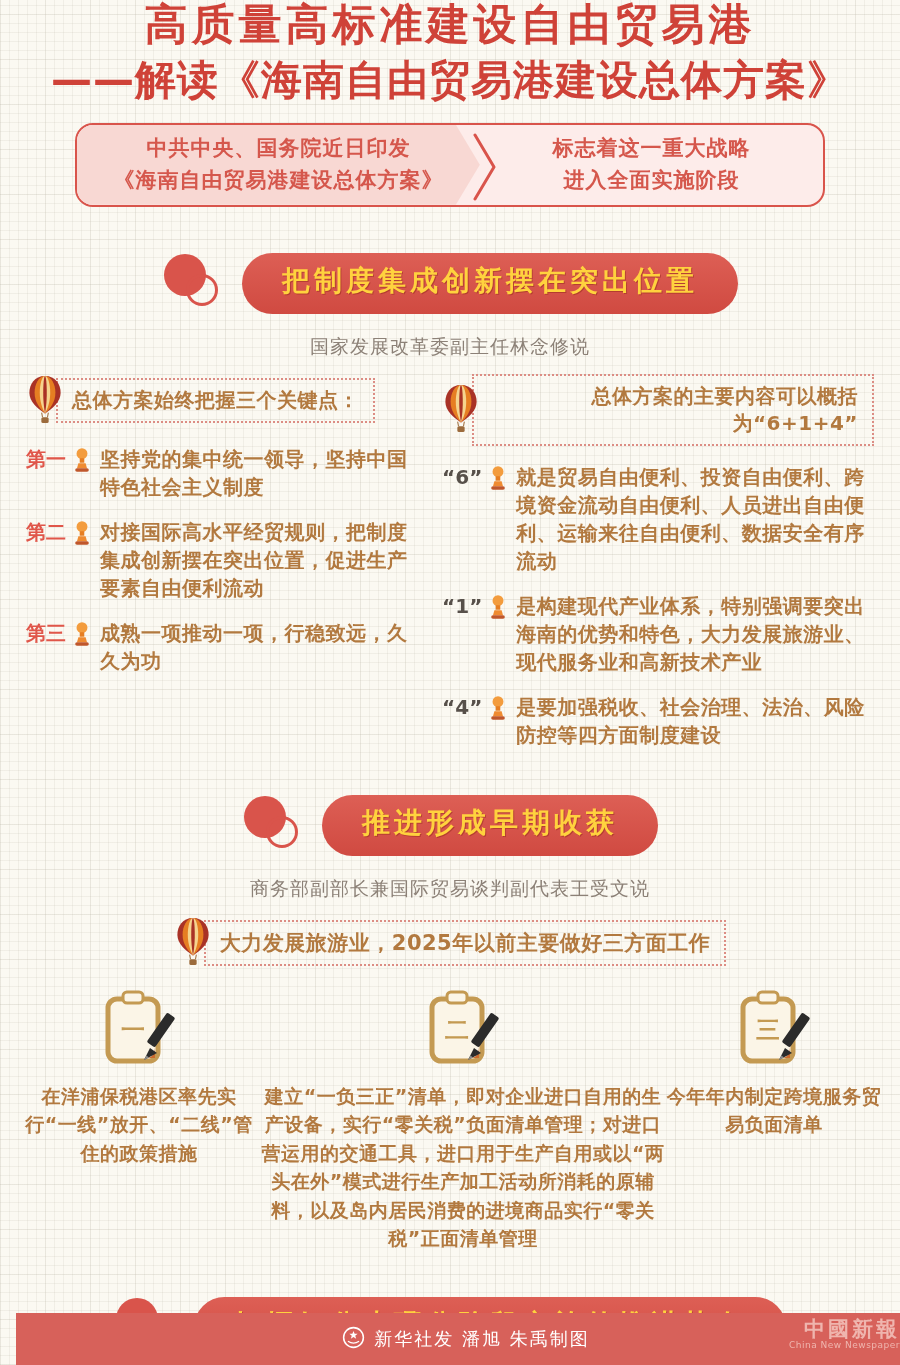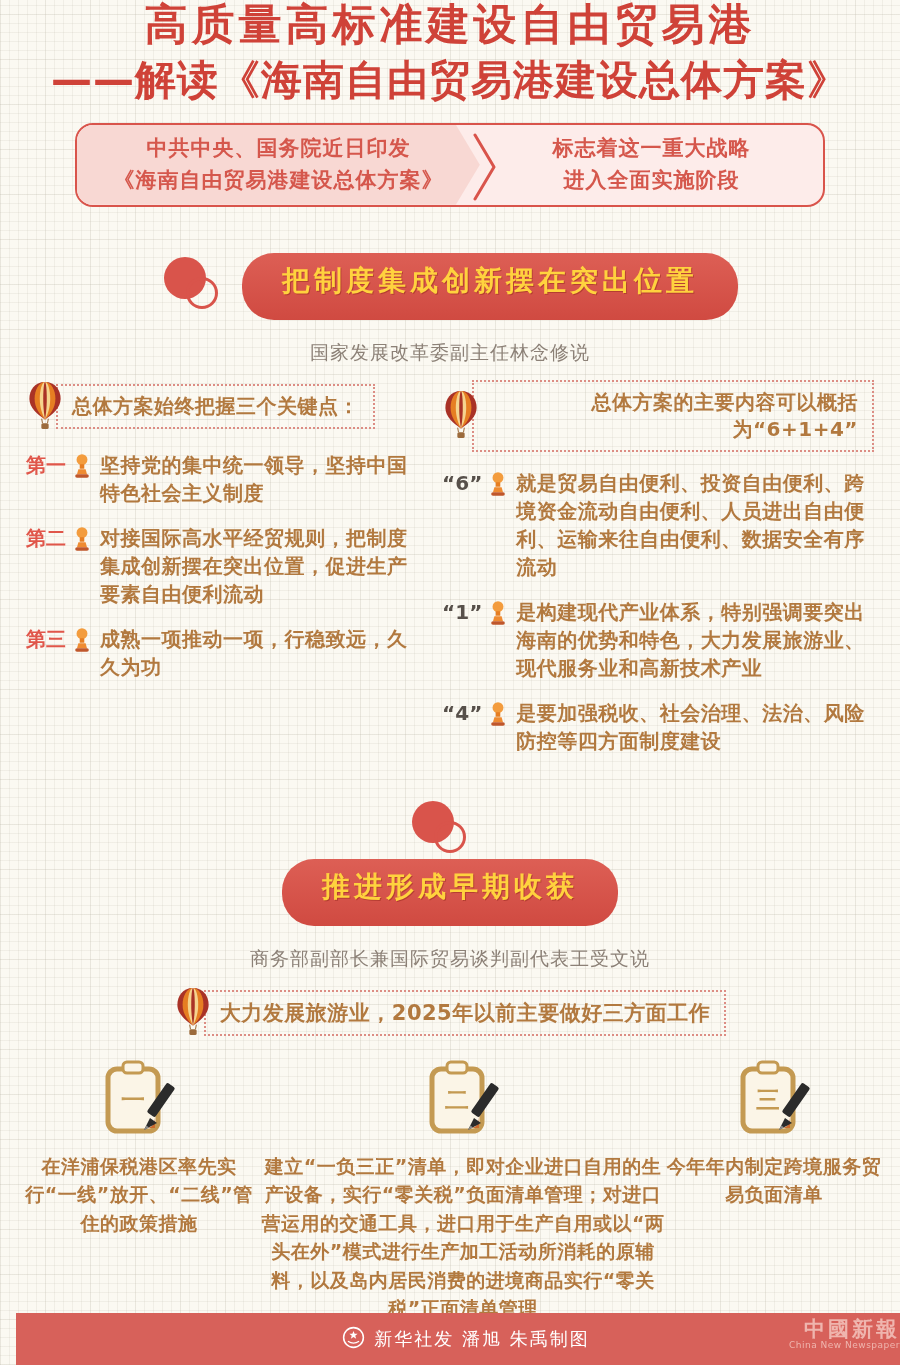--- a/index.html
+++ b/index.html
@@ -51,21 +51,21 @@
 
   
   .section-banner { display: flex; justify-content: center; align-items: center; position: relative; }
   .banner-icon { position: relative; width: 64px; height: 58px; margin-right: 16px; flex: 0 0 auto; }
   .banner-icon .c1 { position: absolute; left: 2px; top: 0; width: 42px; height: 42px; border-radius: 50%; background: #d9544b; }
   .banner-icon .c2 { position: absolute; left: 24px; top: 20px; width: 32px; height: 32px; border-radius: 50%; border: 3px solid #d9544b; }
   .banner-pill {
     background: linear-gradient(#dd5f55, #d04a41);
     color: #ffd23e;
     font-size: 28px; font-weight: 900; letter-spacing: 4px;
-    padding: 9px 40px 20px;
+    padding: 9px 40px 14px;
     border-radius: 32px;
     text-shadow: 1px 1px 0 rgba(120,20,10,.35);
     white-space: nowrap;
   }
   .speaker { text-align: center; margin-top: 20px; color: #8c8177; font-size: 19px; letter-spacing: 1px; }
 
   
   .balloon { flex: 0 0 auto; }
   .dotted-box {
     border: 2px dotted #dc8d84;
@@ -105,21 +105,21 @@
   }
   .footer-credit { display: flex; align-items: center; gap: 9px; font-size: 18px; letter-spacing: 2px; }
   .brand {
     position: absolute; right: 16px; top: 5px;
     text-align: right; color: #efb5ae; line-height: 1.1;
   }
   .brand-cn { font-size: 21px; font-weight: 900; letter-spacing: 3px; }
   .brand-en { font-size: 9px; letter-spacing: .5px; }
 
   .mt-sec1 { margin-top: 46px; }
-  .mt-sec2 { margin-top: 46px; flex-direction: column; }
+  .mt-sec2 { margin-top: 46px; }
   .mt-sec3 { margin-top: 44px; }
 </style>
 </head>
 <body>
 
 <div class="poster">
 
   <div class="title-block">
     <div class="title-line1">高质量高标准建设自由贸易港</div>
     <div class="title-line2">——解读《海南自由贸易港建设总体方案》</div>

